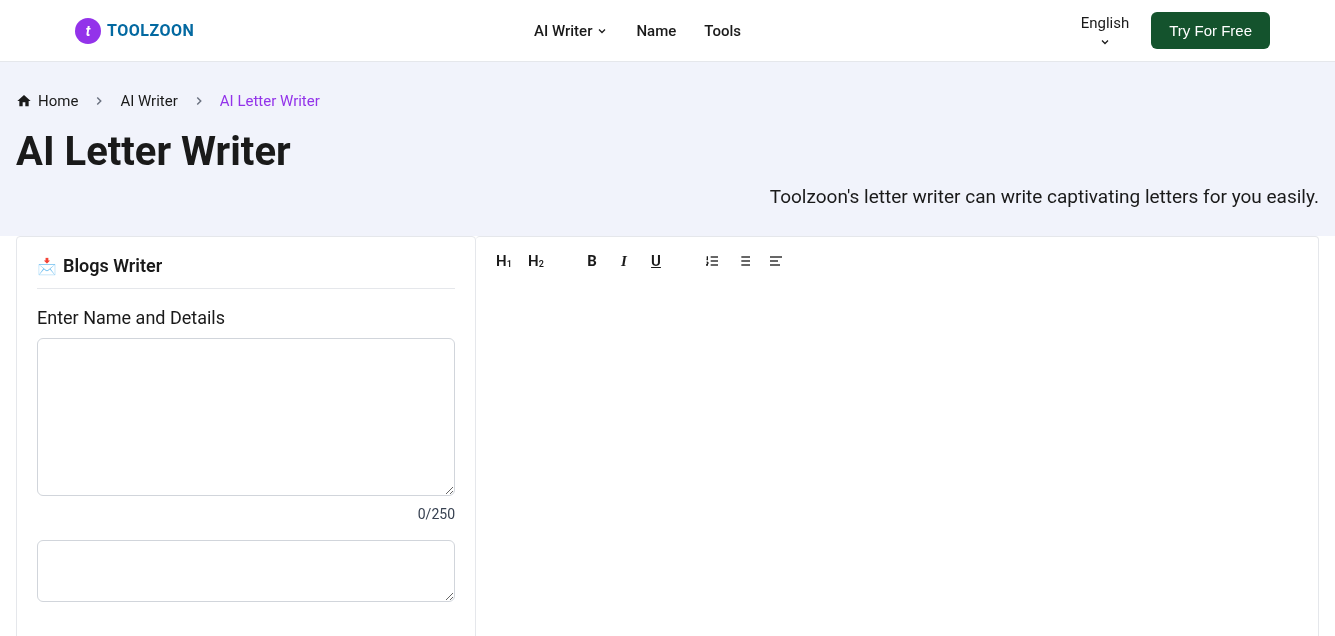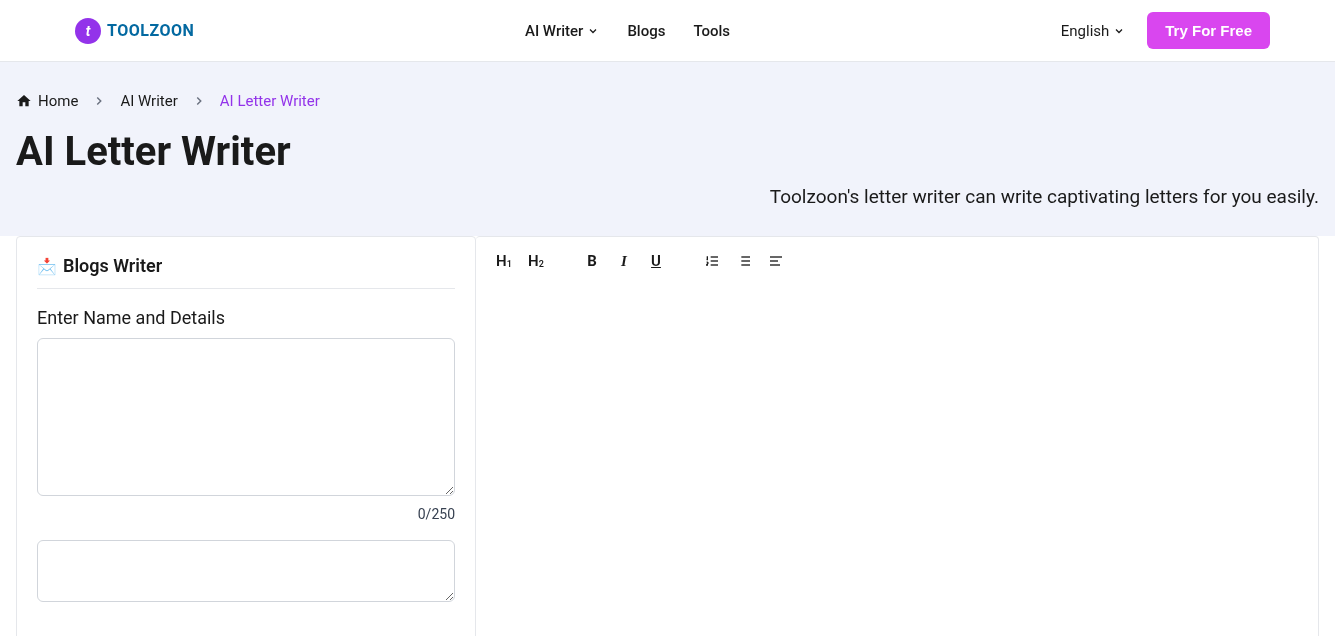--- a/index.html
+++ b/index.html
@@ -62,29 +62,30 @@
       display: flex;
       align-items: center;
       gap: 22px;
     }
     .lang-selector {
       display: flex;
       align-items: center;
       gap: 4px;
       font-size: 15px;
       cursor: pointer;
+      flex-direction: column;
     }
     .try-free-btn {
-      background: #d946ef;
+      background: #14532d;
       color: #fff;
       border: none;
       padding: 10px 18px;
       border-radius: 6px;
       font-size: 15px;
-      font-weight: 700;
+      font-weight: 400;
       cursor: pointer;
     }
     .chevron-down {
       width: 12px;
       height: 12px;
     }
     .page-bg {
       background: #f1f3fb;
       padding: 30px 0 20px 0;
     }
@@ -228,21 +229,21 @@
     <span class="logo-text">TOOLZOON</span>
   </div>
   <nav class="nav">
     <div class="nav-item">
       <span>AI Writer</span>
       <svg class="chevron-down" viewBox="0 0 24 24" fill="none" stroke="currentColor" stroke-width="2.5">
           <polyline points="6 9 12 15 18 9"></polyline>
         </svg>
     </div>
     <div class="nav-item">
-      <span>Blogs</span>
+      <span>Name</span>
     </div>
     <div class="nav-item">
       <span>Tools</span>
     </div>
   </nav>
   <div class="header-right">
     <div class="lang-selector">
       <span>English</span>
       <svg class="chevron-down" viewBox="0 0 24 24" fill="none" stroke="currentColor" stroke-width="2.5">
           <polyline points="6 9 12 15 18 9"></polyline>

